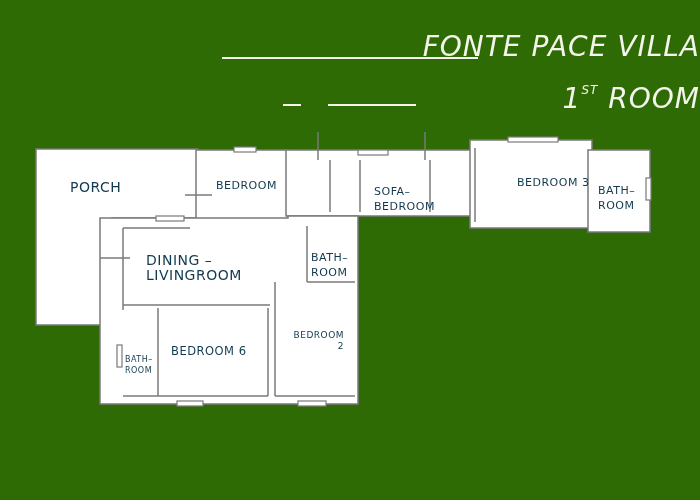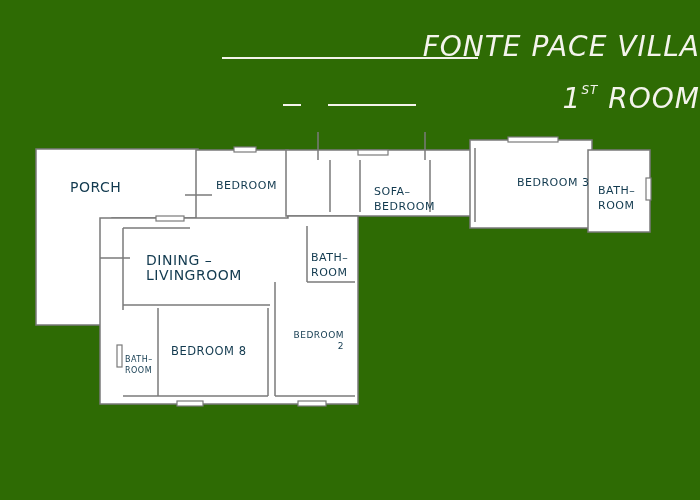--- a/index.html
+++ b/index.html
@@ -81,21 +81,21 @@
     <div>ROOM</div>
   </div>
 <div class="lbl" style="left:146px;top:253px;font-size:14px;text-align:left;">
     <div>DINING –</div>
     <div>LIVINGROOM</div>
   </div>
 <div class="lbl" style="left:311px;top:250px;font-size:11px;text-align:left;">
     <div>BATH–</div>
     <div>ROOM</div>
   </div>
-<div class="lbl" style="left:171px;top:344px;font-size:11.5px;">BEDROOM 8</div>
+<div class="lbl" style="left:171px;top:344px;font-size:11.5px;">BEDROOM 6</div>
 <div class="lbl sm" style="left:125px;top:354px;text-align:left;font-size:8px;">
     <div>BATH–</div>
     <div>ROOM</div>
   </div>
 <div class="lbl sm" style="left:288px;top:330px;width:56px;font-size:9px;">
     <div>BEDROOM</div>
     <div>2</div>
   </div>
 
 </body></html>

